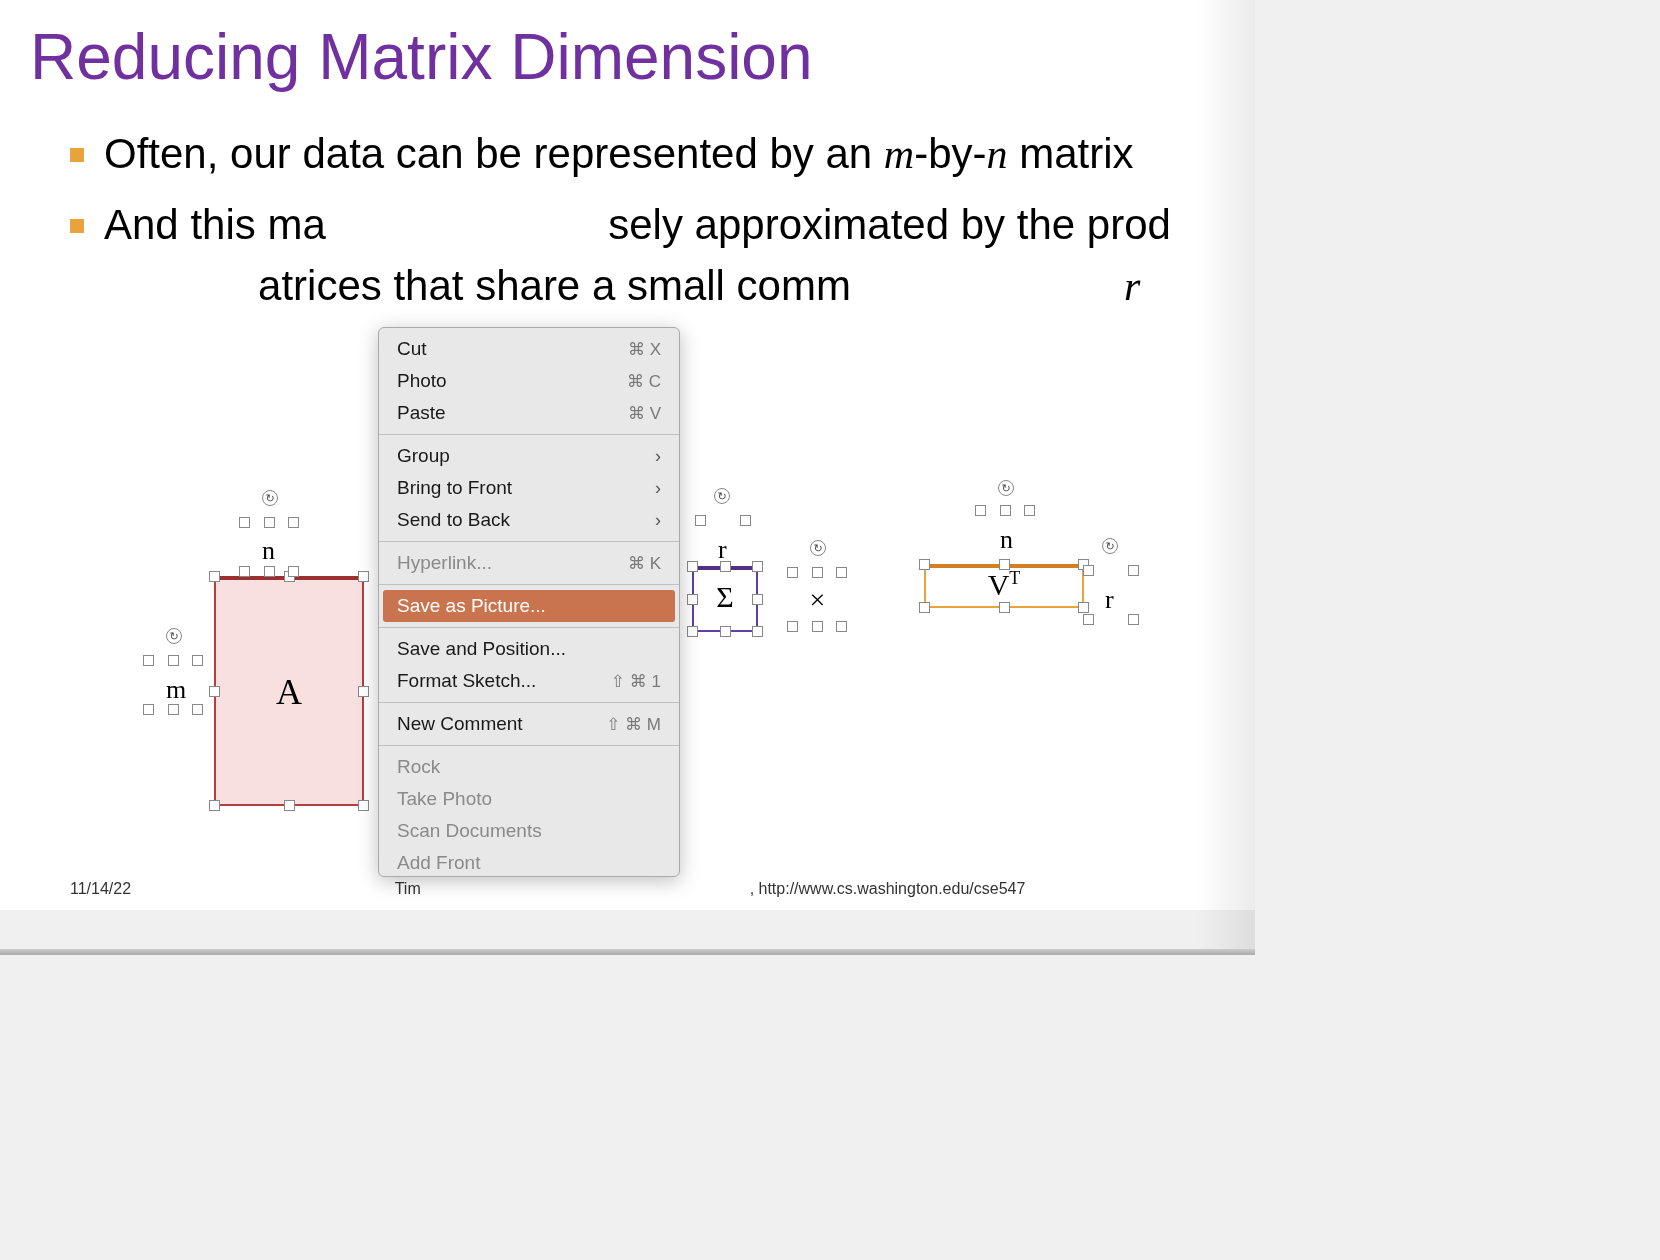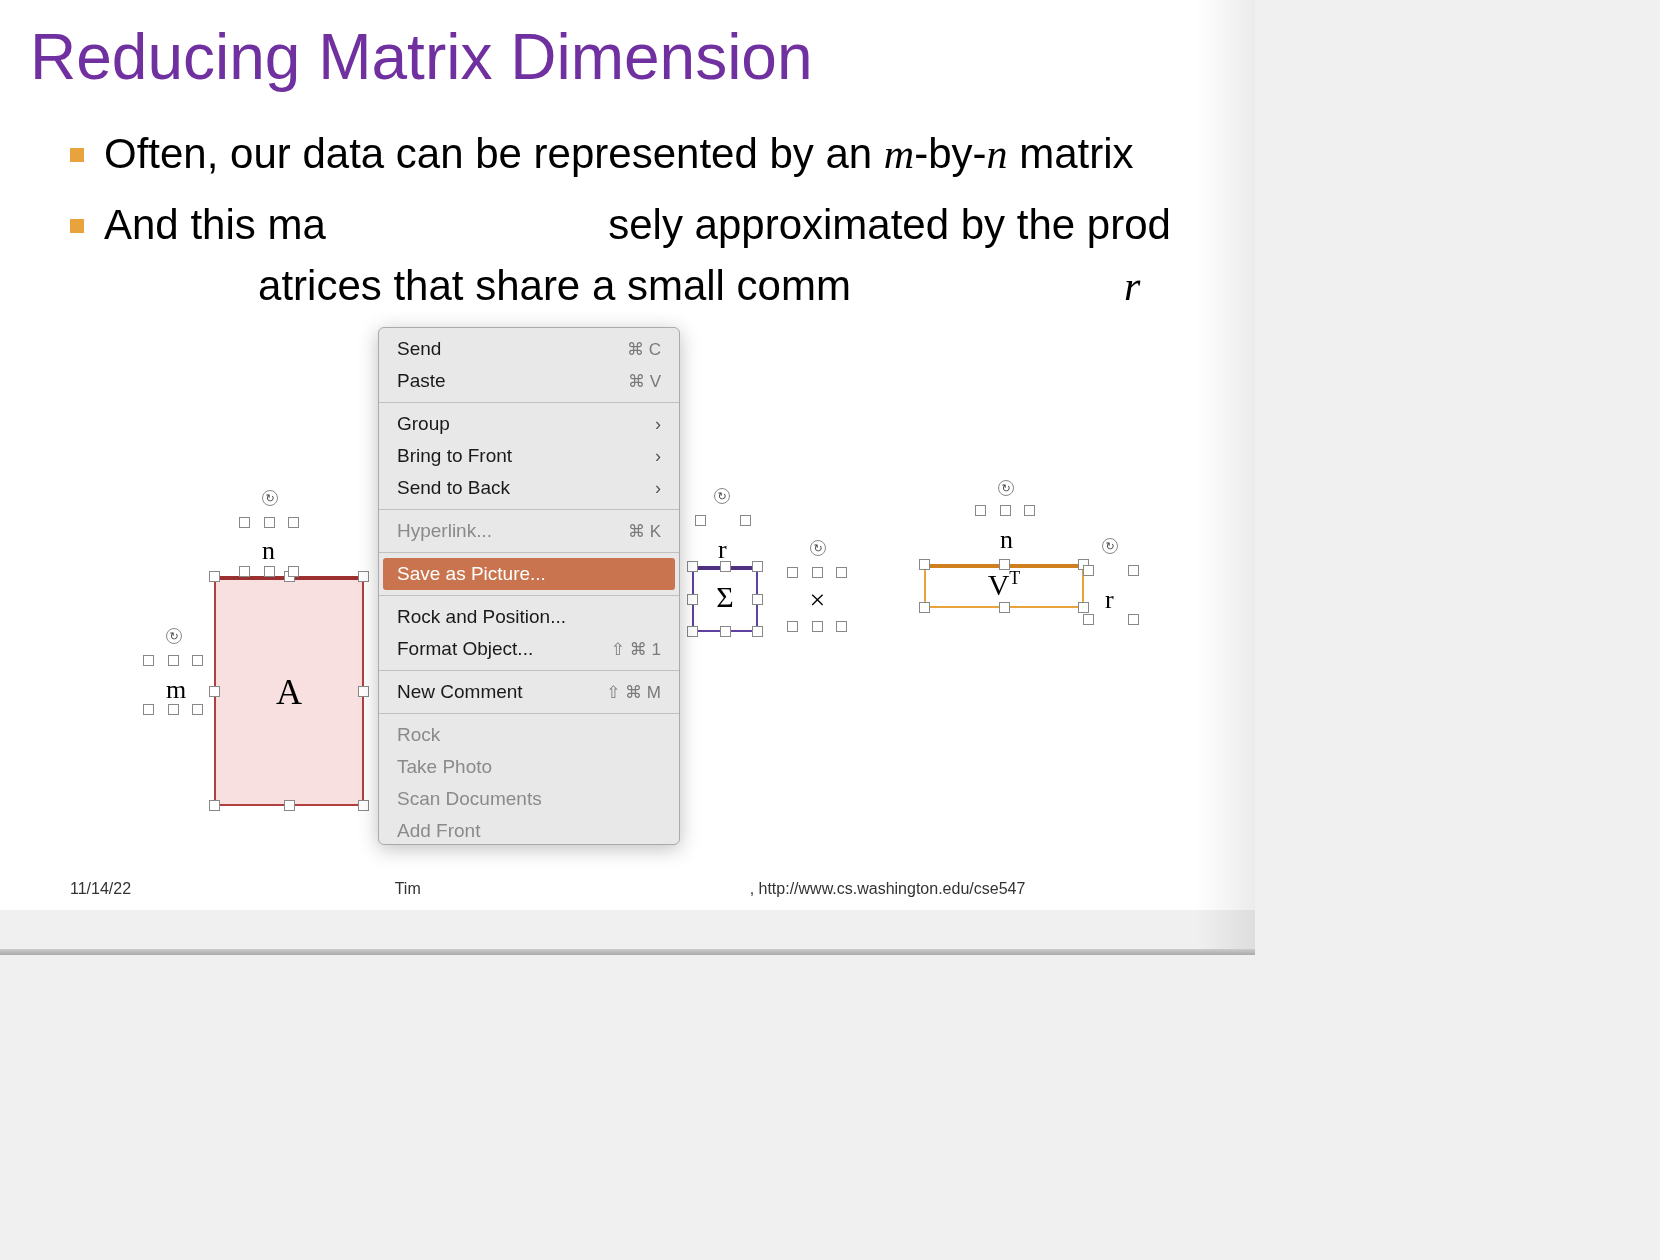--- a/index.html
+++ b/index.html
@@ -372,21 +372,25 @@
     </span>
     <span>2</span>
   </div>
 </div>
 
 <div class="outer-shadow"></div>
 <div class="bottom-bar"></div>
 
 <div class="context-menu">
   <div class="menu-item">
-    <span>Send</span>
+    <span>Cut</span>
+    <span class="menu-shortcut">⌘ X</span>
+  </div>
+  <div class="menu-item">
+    <span>Photo</span>
     <span class="menu-shortcut">⌘ C</span>
   </div>
   <div class="menu-item">
     <span>Paste</span>
     <span class="menu-shortcut">⌘ V</span>
   </div>
   <div class="menu-sep"></div>
   <div class="menu-item">
     <span>Group</span>
     <span class="submenu-arrow">›</span>
@@ -403,24 +407,24 @@
   <div class="menu-item disabled">
     <span>Hyperlink...</span>
     <span class="menu-shortcut">⌘ K</span>
   </div>
   <div class="menu-sep"></div>
   <div class="menu-item highlighted">
     <span>Save as Picture...</span>
   </div>
   <div class="menu-sep"></div>
   <div class="menu-item">
-    <span>Rock and Position...</span>
-  </div>
-  <div class="menu-item">
-    <span>Format Object...</span>
+    <span>Save and Position...</span>
+  </div>
+  <div class="menu-item">
+    <span>Format Sketch...</span>
     <span class="menu-shortcut">⇧ ⌘  1</span>
   </div>
   <div class="menu-sep"></div>
   <div class="menu-item">
     <span>New Comment</span>
     <span class="menu-shortcut">⇧ ⌘ M</span>
   </div>
   <div class="menu-sep"></div>
   <div class="menu-item disabled">
     <span>Rock</span>

